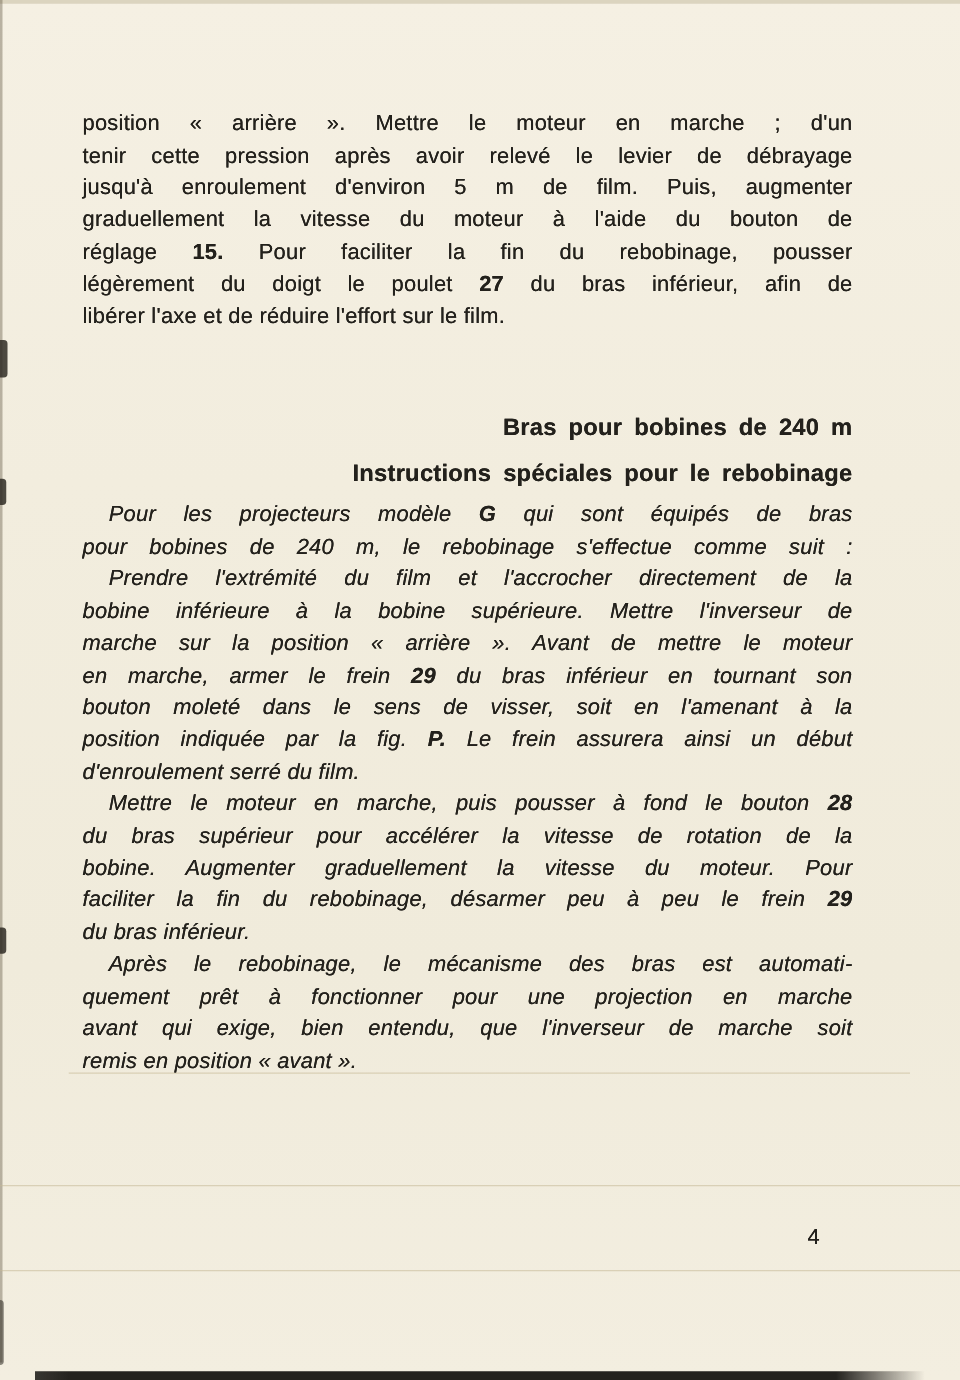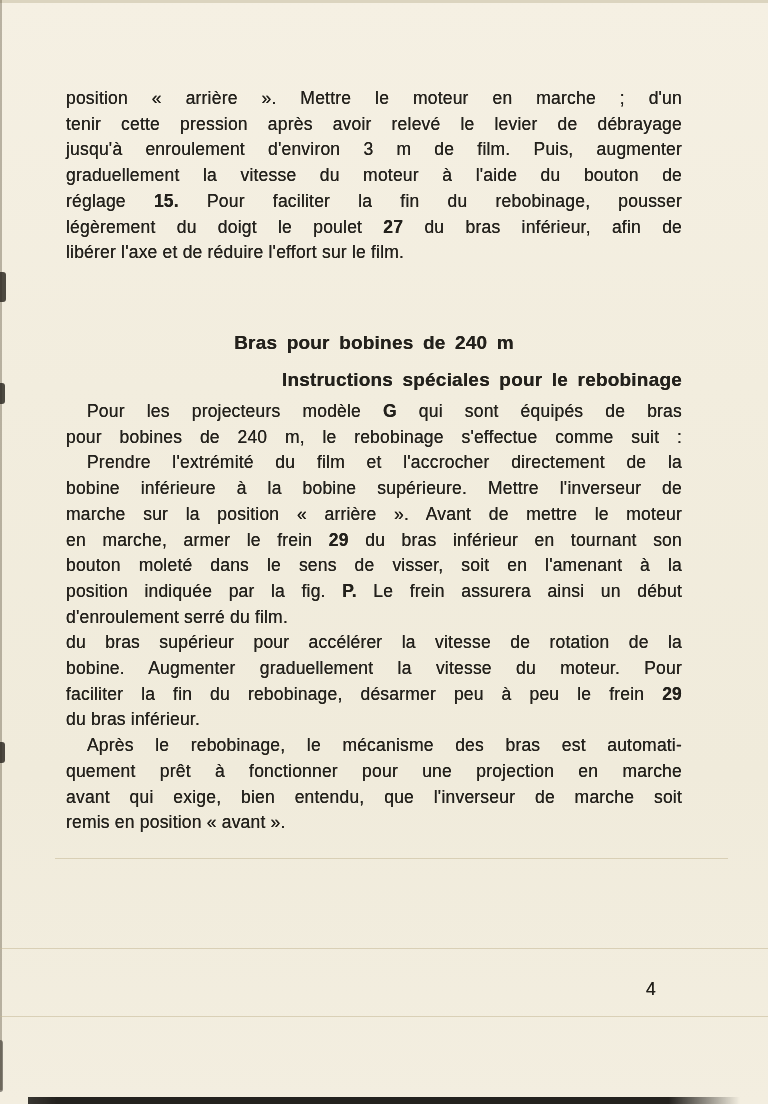--- a/index.html
+++ b/index.html
@@ -35,21 +35,21 @@
     text-shadow: 0 0 .4px currentColor; }
   #intro-block { top:86px; }
   #body-block  { top:399px; }
   .line { text-align: justify; text-align-last: justify; }
   .line.last { text-align-last: left; }
   .line.first { text-indent: 21px; }
   .b { font-weight: 700; }
   .heading { position:absolute; left:66px; width:616px; text-align:right;
     font-weight:700; font-size:19px; line-height:26px; letter-spacing:.2px;
     word-spacing:4px; text-shadow: 0 0 .4px currentColor; }
-  #heading1 { top:330px;text-align:center; }
+  #heading1 { top:330px; }
   #heading2 { top:367px; }
   .page-number { position:absolute; left:646px; top:979px; font-size:17.5px;
     letter-spacing:.3px; text-shadow: 0 0 .3px currentColor; }
 </style>
 </head>
 <body>
 
 <div class="page">
 
   <div class="top-edge"></div>
@@ -60,47 +60,48 @@
   <div class="binding-mark bm4"></div>
   <div class="crease c1"></div>
   <div class="crease c2"></div>
   <div class="crease c3"></div>
   <div class="bottom-edge"></div>
 
   <div id="intro-block" class="text-col body-text" style="position:absolute;">
       <div class="para">
         <div class="line"><span>position « arrière ». Mettre le moteur en marche ; d'un</span></div>
         <div class="line"><span>tenir cette pression après avoir relevé le levier de débrayage</span></div>
-        <div class="line"><span>jusqu'à enroulement d'environ 3 m de film. Puis, augmenter</span></div>
+        <div class="line"><span>jusqu'à enroulement d'environ 5 m de film. Puis, augmenter</span></div>
         <div class="line"><span>graduellement la vitesse du moteur à l'aide du bouton de</span></div>
         <div class="line"><span>réglage </span><span class="b">15.</span><span> Pour faciliter la fin du rebobinage, pousser</span></div>
         <div class="line"><span>légèrement du doigt le poulet </span><span class="b">27</span><span> du bras inférieur, afin de</span></div>
         <div class="line last"><span>libérer l'axe et de réduire l'effort sur le film.</span></div>
       </div>
     </div>
 
   <div id="heading1" class="heading">Bras pour bobines de 240 m</div>
 
   <div id="heading2" class="heading">Instructions spéciales pour le rebobinage</div>
 
-  <div id="body-block" class="text-col body-text" style="position:absolute;">
+  <div id="body-block" class="text-col body-text" style="position:absolute;font-style:italic;">
       <div class="para">
         <div class="line first"><span>Pour les projecteurs modèle </span><span class="b">G</span><span> qui sont équipés de bras</span></div>
         <div class="line"><span>pour bobines de 240 m, le rebobinage s'effectue comme suit :</span></div>
       </div>
       <div class="para">
         <div class="line first"><span>Prendre l'extrémité du film et l'accrocher directement de la</span></div>
         <div class="line"><span>bobine inférieure à la bobine supérieure. Mettre l'inverseur de</span></div>
         <div class="line"><span>marche sur la position « arrière ». Avant de mettre le moteur</span></div>
         <div class="line"><span>en marche, armer le frein </span><span class="b">29</span><span> du bras inférieur en tournant son</span></div>
         <div class="line"><span>bouton moleté dans le sens de visser, soit en l'amenant à la</span></div>
         <div class="line"><span>position indiquée par la fig. </span><span class="b">P.</span><span> Le frein assurera ainsi un début</span></div>
         <div class="line last"><span>d'enroulement serré du film.</span></div>
       </div>
       <div class="para">
+        <div class="line first"><span>Mettre le moteur en marche, puis pousser à fond le bouton </span><span class="b">28</span></div>
         <div class="line"><span>du bras supérieur pour accélérer la vitesse de rotation de la</span></div>
         <div class="line"><span>bobine. Augmenter graduellement la vitesse du moteur. Pour</span></div>
         <div class="line"><span>faciliter la fin du rebobinage, désarmer peu à peu le frein </span><span class="b">29</span></div>
         <div class="line last"><span>du bras inférieur.</span></div>
       </div>
       <div class="para">
         <div class="line first"><span>Après le rebobinage, le mécanisme des bras est automati-</span></div>
         <div class="line"><span>quement prêt à fonctionner pour une projection en marche</span></div>
         <div class="line"><span>avant qui exige, bien entendu, que l'inverseur de marche soit</span></div>
         <div class="line last"><span>remis en position « avant ».</span></div>

